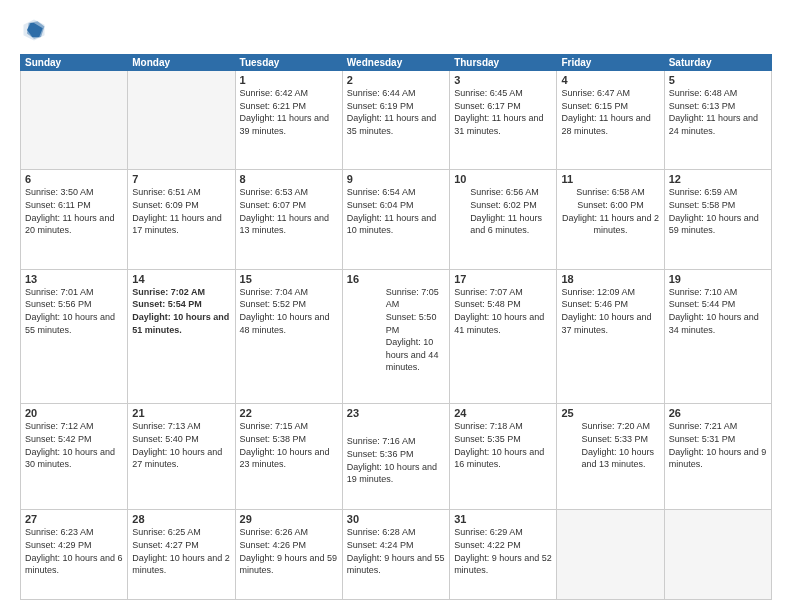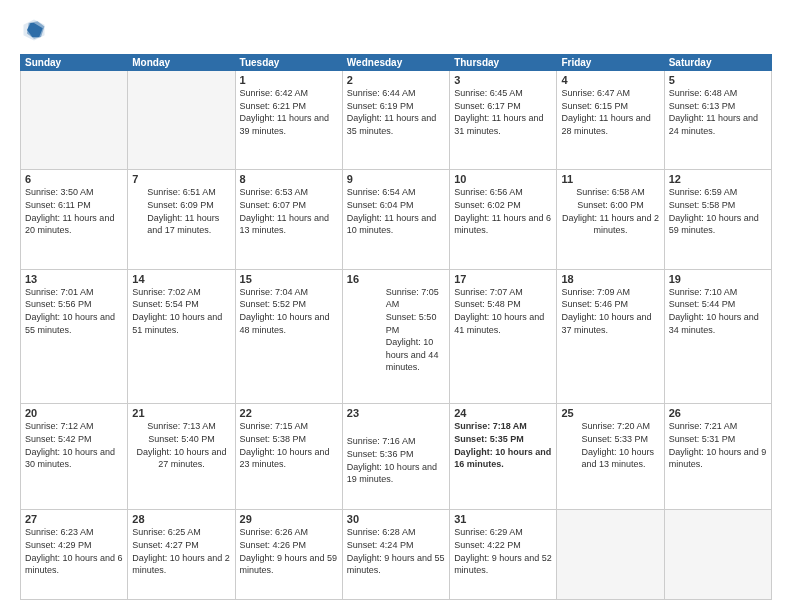--- a/index.html
+++ b/index.html
@@ -174,39 +174,39 @@
         </tr>
         <tr>
           <td>
             <span class="day-number">6</span>
             <div class="day-info" style="white-space: pre-line;">Sunrise: 3:50 AM
 Sunset: 6:11 PM
 Daylight: 11 hours and 20 minutes.</div>
           </td>
           <td>
             <span class="day-number">7</span>
-            <div class="day-info" style="white-space: pre-line; margin-left: 15px;">Sunrise: 6:51 AM
+            <div class="day-info" style="white-space: pre-line;">Sunrise: 6:51 AM
 Sunset: 6:09 PM
 Daylight: 11 hours and 17 minutes.</div>
           </td>
           <td>
             <span class="day-number">8</span>
             <div class="day-info" style="white-space: pre-line;">Sunrise: 6:53 AM
 Sunset: 6:07 PM
 Daylight: 11 hours and 13 minutes.</div>
           </td>
           <td>
             <span class="day-number">9</span>
             <div class="day-info" style="white-space: pre-line;">Sunrise: 6:54 AM
 Sunset: 6:04 PM
 Daylight: 11 hours and 10 minutes.</div>
           </td>
           <td>
             <span class="day-number">10</span>
-            <div class="day-info" style="white-space: pre-line;">Sunrise: 6:56 AM
+            <div class="day-info" style="white-space: pre-line; margin-left: 16px;">Sunrise: 6:56 AM
 Sunset: 6:02 PM
 Daylight: 11 hours and 6 minutes.</div>
           </td>
           <td>
             <span class="day-number">11</span>
             <div class="day-info" style="white-space: pre-line; text-align: center;">Sunrise: 6:58 AM
 Sunset: 6:00 PM
 Daylight: 11 hours and 2 minutes.</div>
           </td>
           <td>
@@ -218,21 +218,21 @@
         </tr>
         <tr>
           <td>
             <span class="day-number">13</span>
             <div class="day-info" style="white-space: pre-line;">Sunrise: 7:01 AM
 Sunset: 5:56 PM
 Daylight: 10 hours and 55 minutes.</div>
           </td>
           <td>
             <span class="day-number">14</span>
-            <div class="day-info" style="white-space: pre-line;">Sunrise: 7:02 AM
+            <div class="day-info" style="white-space: pre-line; font-weight: bold;">Sunrise: 7:02 AM
 Sunset: 5:54 PM
 Daylight: 10 hours and 51 minutes.</div>
           </td>
           <td>
             <span class="day-number">15</span>
             <div class="day-info" style="white-space: pre-line;">Sunrise: 7:04 AM
 Sunset: 5:52 PM
 Daylight: 10 hours and 48 minutes.</div>
           </td>
           <td>
@@ -242,59 +242,59 @@
 Daylight: 10 hours and 44 minutes.</div>
           </td>
           <td>
             <span class="day-number">17</span>
             <div class="day-info" style="white-space: pre-line;">Sunrise: 7:07 AM
 Sunset: 5:48 PM
 Daylight: 10 hours and 41 minutes.</div>
           </td>
           <td>
             <span class="day-number">18</span>
-            <div class="day-info" style="white-space: pre-line;">Sunrise: 7:09 AM
+            <div class="day-info" style="white-space: pre-line;">Sunrise: 12:09 AM
 Sunset: 5:46 PM
 Daylight: 10 hours and 37 minutes.</div>
           </td>
           <td>
             <span class="day-number">19</span>
             <div class="day-info" style="white-space: pre-line;">Sunrise: 7:10 AM
 Sunset: 5:44 PM
 Daylight: 10 hours and 34 minutes.</div>
           </td>
         </tr>
         <tr>
           <td>
             <span class="day-number">20</span>
             <div class="day-info" style="white-space: pre-line;">Sunrise: 7:12 AM
 Sunset: 5:42 PM
 Daylight: 10 hours and 30 minutes.</div>
           </td>
           <td>
             <span class="day-number">21</span>
-            <div class="day-info" style="white-space: pre-line; text-align: center;">Sunrise: 7:13 AM
+            <div class="day-info" style="white-space: pre-line;">Sunrise: 7:13 AM
 Sunset: 5:40 PM
 Daylight: 10 hours and 27 minutes.</div>
           </td>
           <td>
             <span class="day-number">22</span>
             <div class="day-info" style="white-space: pre-line;">Sunrise: 7:15 AM
 Sunset: 5:38 PM
 Daylight: 10 hours and 23 minutes.</div>
           </td>
           <td>
             <span class="day-number">23</span>
             <div class="day-info" style="white-space: pre-line; margin-top: 16px;">Sunrise: 7:16 AM
 Sunset: 5:36 PM
 Daylight: 10 hours and 19 minutes.</div>
           </td>
           <td>
             <span class="day-number">24</span>
-            <div class="day-info" style="white-space: pre-line; font-weight: bold;">Sunrise: 7:18 AM
+            <div class="day-info" style="white-space: pre-line;">Sunrise: 7:18 AM
 Sunset: 5:35 PM
 Daylight: 10 hours and 16 minutes.</div>
           </td>
           <td>
             <span class="day-number">25</span>
             <div class="day-info" style="white-space: pre-line; margin-left: 20px;">Sunrise: 7:20 AM
 Sunset: 5:33 PM
 Daylight: 10 hours and 13 minutes.</div>
           </td>
           <td>

